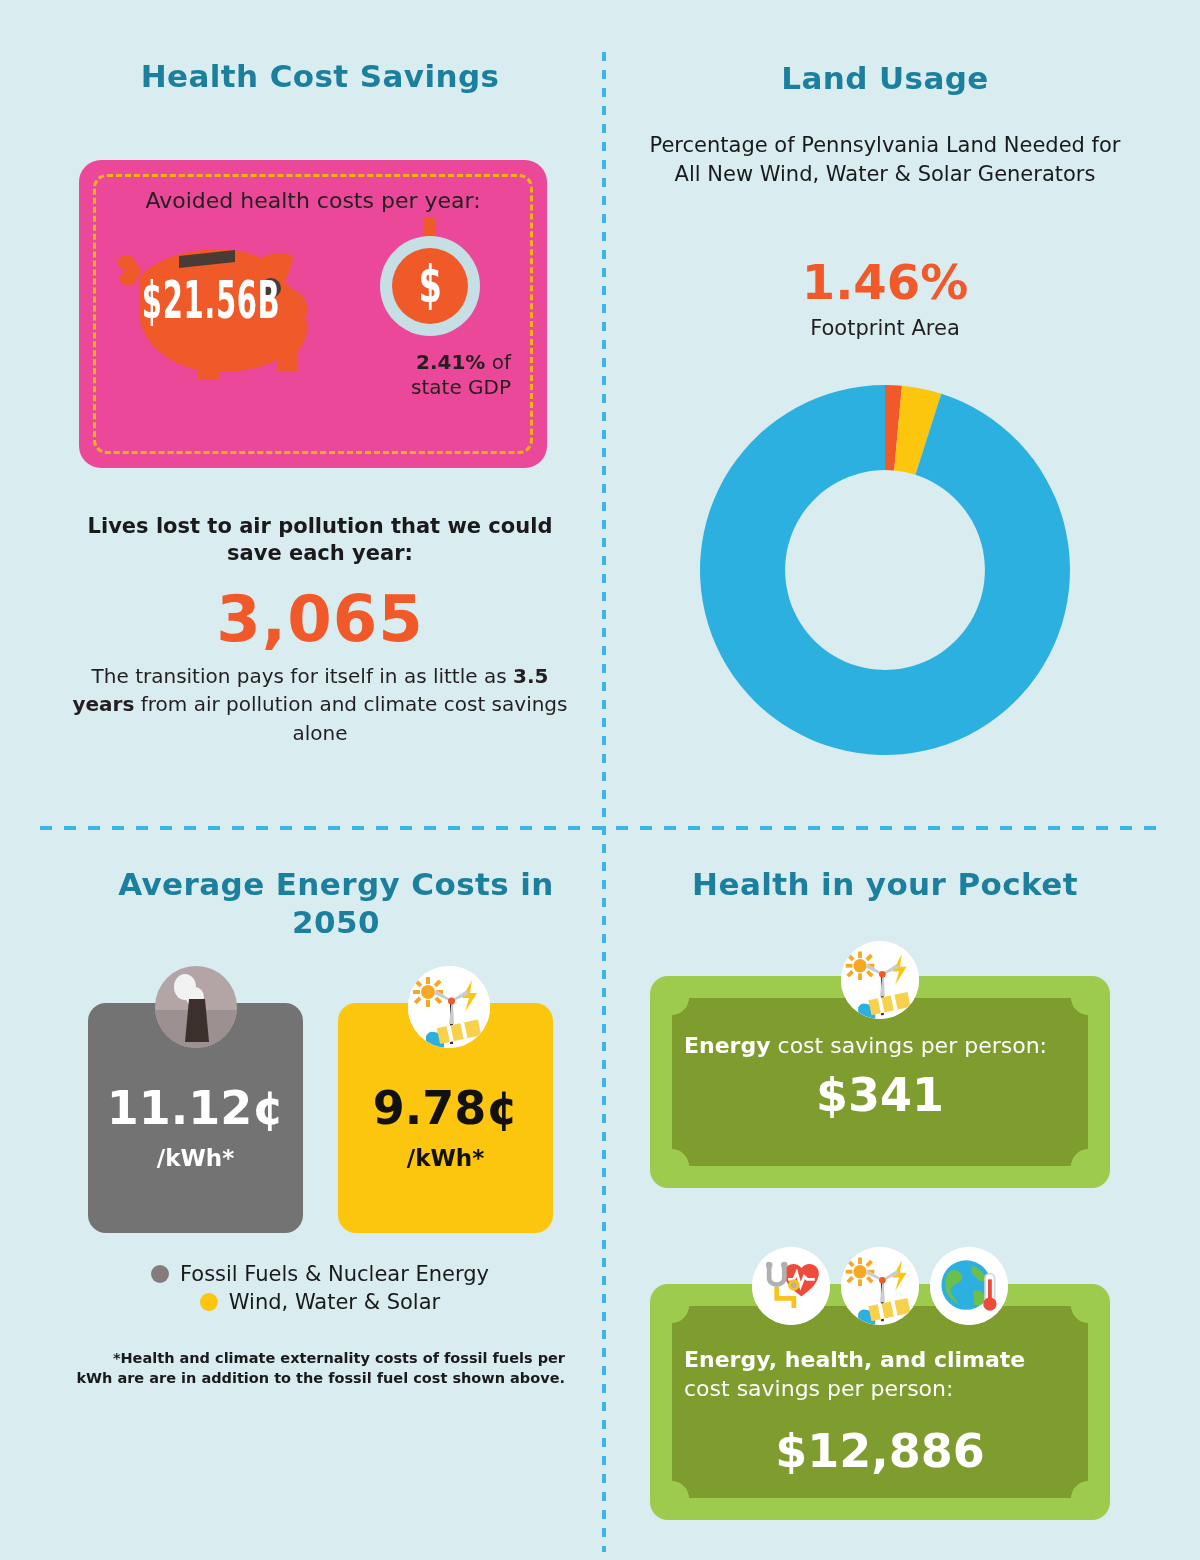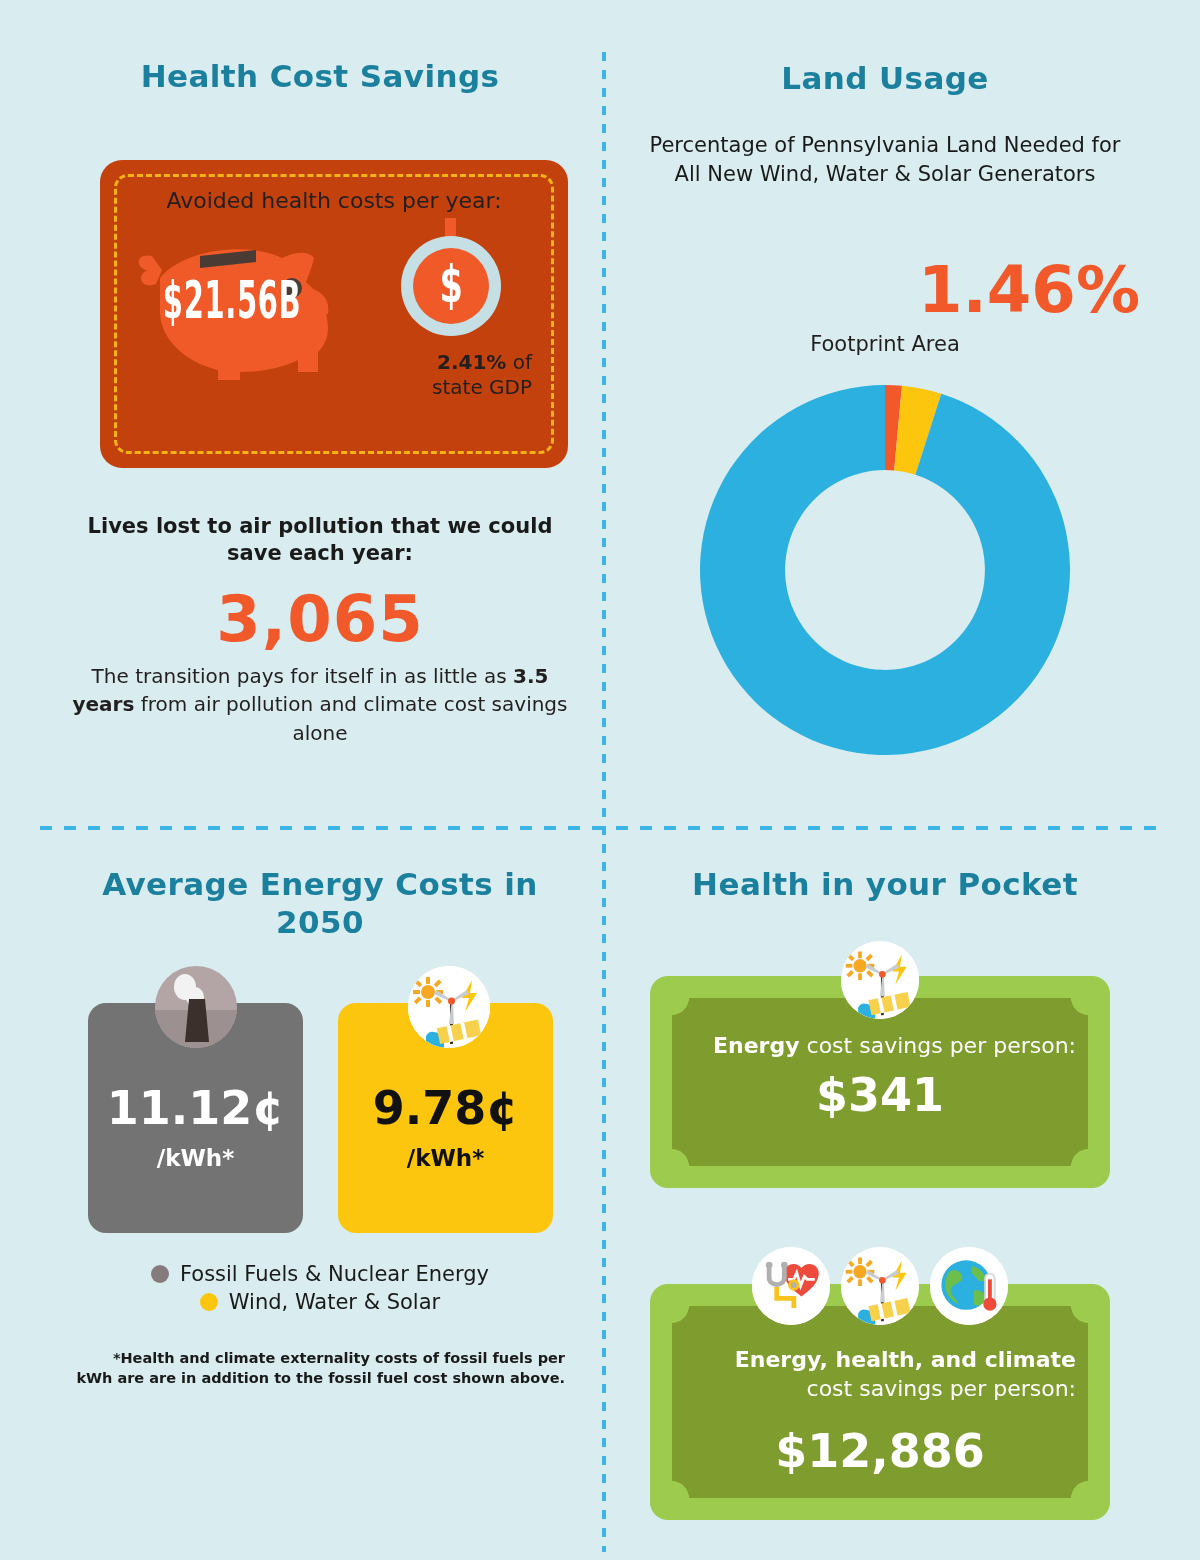--- a/index.html
+++ b/index.html
@@ -26,22 +26,22 @@
   
   .sect-title {
     position: absolute; text-align: center;
     color: #1b7f9e; font-weight: bold; letter-spacing: .4px;
   }
 
   
   #q1-title { left: 60px; top: 58px; width: 520px; font-size: 31px; }
 
   .white-card {
-    position: absolute; left: 100px; top: 160px; width: 468px; height: 308px;
-    background: #c2410c; border-radius: 22px;
+    position: absolute; left: 79px; top: 160px; width: 468px; height: 308px;
+    background: #ec4899; border-radius: 22px;
   }
   .dash-box {
     position: absolute; left: 14px; top: 14px; right: 14px; bottom: 14px;
     border: 3px dashed #f5b316; border-radius: 14px;
   }
   .avoid-label {
     position: absolute; left: 0; top: 28px; width: 100%;
     text-align: center; font-size: 22px; color: #231f20;
   }
 
@@ -94,27 +94,27 @@
   #payback-text b { font-weight: bold; }
 
   
   #q2-title { left: 640px; top: 60px; width: 490px; font-size: 31px; }
   #land-subtitle {
     position: absolute; left: 640px; top: 131px; width: 490px; text-align: center;
     font-size: 21px; font-weight: normal; color: #1a1a1a; line-height: 1.4;
   }
   .pct-row { position: absolute; left: 630px; top: 258px; width: 510px; display: flex; }
   .pct-col { flex: 1; text-align: center; }
-  .pct-val { font-size: 64px; font-weight: bold; line-height: 1; text-align: right; }
+  .pct-val { font-size: 48px; font-weight: bold; line-height: 1; }
   .pct-lbl { font-size: 21px; color: #231f20; margin-top: 10px; }
 
   #donut { position: absolute; left: 700px; top: 385px; width: 370px; height: 370px; }
 
   
-  #q3-title { left: 60px; top: 866px; width: 520px; font-size: 31px; line-height: 1.22; }
+  #q3-title { left: 76px; top: 866px; width: 520px; font-size: 31px; line-height: 1.22; }
 
   .cost-card {
     position: absolute; width: 215px; height: 230px; border-radius: 18px;
   }
   #cost-card-fossil { left: 88px; top: 1003px; background: #737373; }
   #cost-card-wws    { left: 338px; top: 1003px; background: #fcc60e; }
 
   .cost-val {
     position: absolute; left: 0; top: 82px; width: 100%; text-align: center;
     font-size: 46px; font-weight: bold; line-height: 1;
@@ -161,21 +161,21 @@
       radial-gradient(circle 17px at 0 0, transparent 98%, #000 100%),
       radial-gradient(circle 17px at 100% 0, transparent 98%, #000 100%),
       radial-gradient(circle 17px at 0 100%, transparent 98%, #000 100%),
       radial-gradient(circle 17px at 100% 100%, transparent 98%, #000 100%);
     mask-composite: intersect;
   }
   #ticket-1 { left: 650px; top: 976px; width: 460px; height: 212px; }
   #ticket-2 { left: 650px; top: 1284px; width: 460px; height: 236px; }
 
   .ticket-label {
-    position: absolute; left: 34px; right: 34px; text-align: right;
+    position: absolute; left: 34px; right: 34px; text-align: left;
     color: #ffffff; font-size: 22px; line-height: 1.3;
   }
   .ticket-label b { font-weight: bold; }
   .ticket-amount {
     position: absolute; left: 0; right: 0; text-align: center;
     color: #ffffff; font-weight: bold;
   }
   #ticket1-label  { top: 56px; }
   #ticket1-amount { top: 92px; font-size: 46px; }
   #ticket2-label  { top: 62px; }

